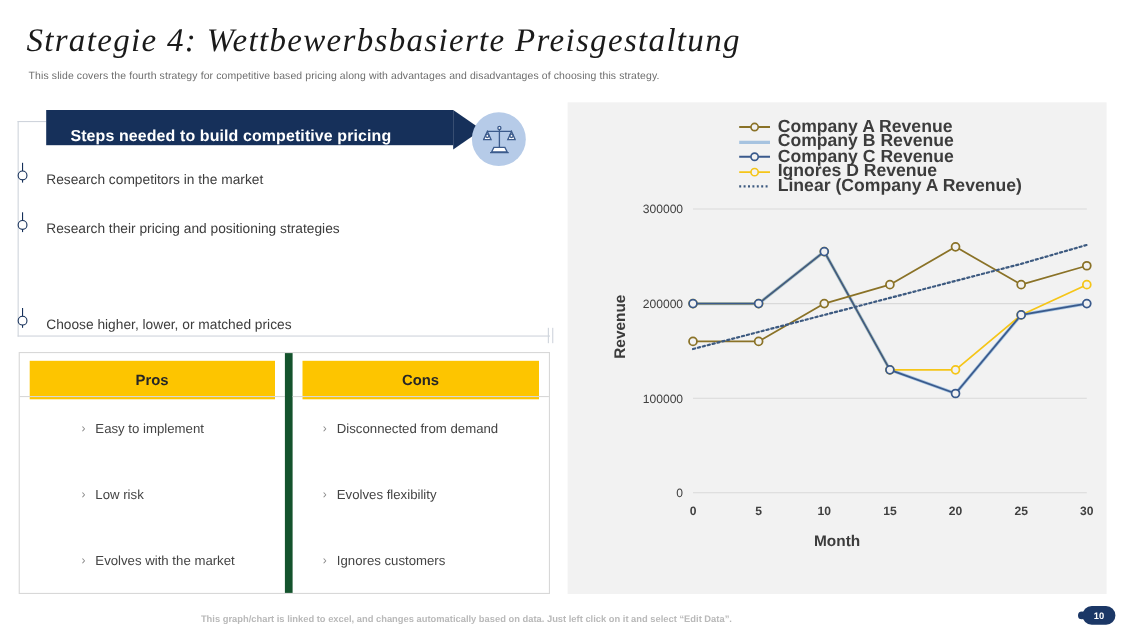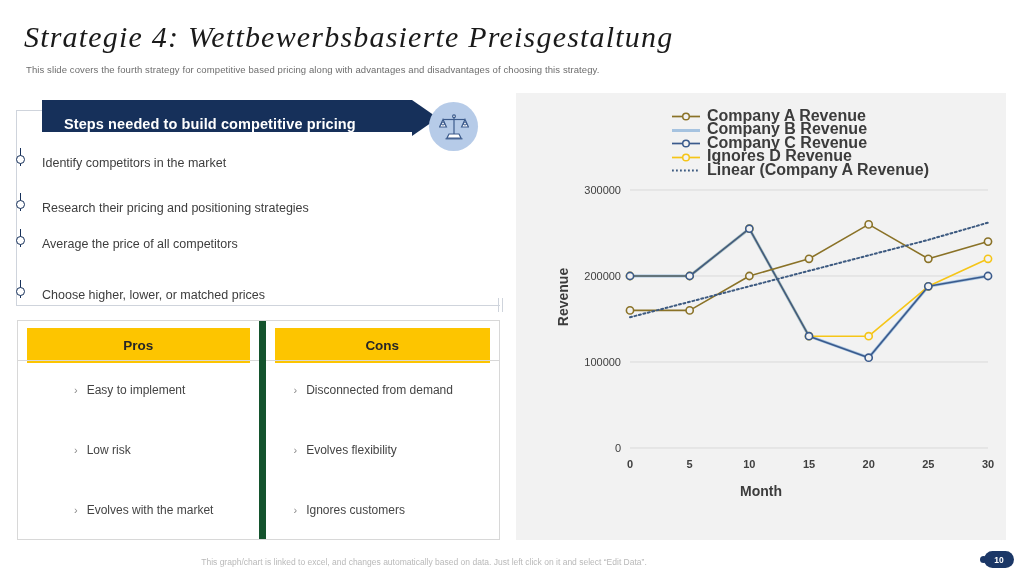--- a/index.html
+++ b/index.html
@@ -87,21 +87,21 @@
     font-size:14px;font-weight:bold;color:#3c3c3c;
   }
   .legend{position:absolute;left:155px;top:16px;}
   .legend-row{display:flex;align-items:center;height:13px;margin-bottom:.5px;}
   .legend-key{width:30px;height:13px;position:relative;margin-right:6px;}
   .legend-label{font-size:16px;font-weight:bold;color:#3c3c3c;white-space:nowrap;}
 
   
   .footnote{
     position:absolute;left:0;top:557px;width:848px;text-align:center;
-    font-size:8.5px;color:#b9b9b9;
+    font-size:8.5px;color:#b9b9b9;font-weight:bold;
   }
   .page-badge{
     position:absolute;left:984px;top:551px;width:30px;height:17px;border-radius:9px;
     background:#1b3766;display:flex;align-items:center;justify-content:center;
   }
   .page-badge .num{color:#fff;font-size:8.5px;font-weight:bold;}
   .badge-dot{position:absolute;left:980px;top:556px;width:7px;height:7px;border-radius:50%;background:#1b3766;}
 </style>
 </head>
 <body>
@@ -120,31 +120,26 @@
 
     <div class="banner">
       <span>Steps needed to build competitive pricing</span>
     </div>
     <div class="banner-arrow"></div>
     <div class="banner-connector"></div>
 
     <div class="step" style="top:56px">
       <span class="node-stem" style="top:-8px"></span>
       <span class="node" style="top:-1px"></span>
-      <span>Identify competitors in the market</span>
+      <span>Research competitors in the market</span>
     </div>
     <div class="step" style="top:101px">
       <span class="node-stem" style="top:-8px"></span>
       <span class="node" style="top:-1px"></span>
       <span>Research their pricing and positioning strategies</span>
-    </div>
-    <div class="step" style="top:137px">
-      <span class="node-stem" style="top:-8px"></span>
-      <span class="node" style="top:-1px"></span>
-      <span>Average the price of all competitors</span>
     </div>
     <div class="step" style="top:188px">
       <span class="node-stem" style="top:-8px"></span>
       <span class="node" style="top:-1px"></span>
       <span>Choose higher, lower, or matched prices</span>
     </div>
   </div>
 
   <div class="icon-circle">
     <svg width="30" height="28" viewBox="0 0 30 28" fill="none" stroke="#3c5b8c" stroke-width="1.2">

